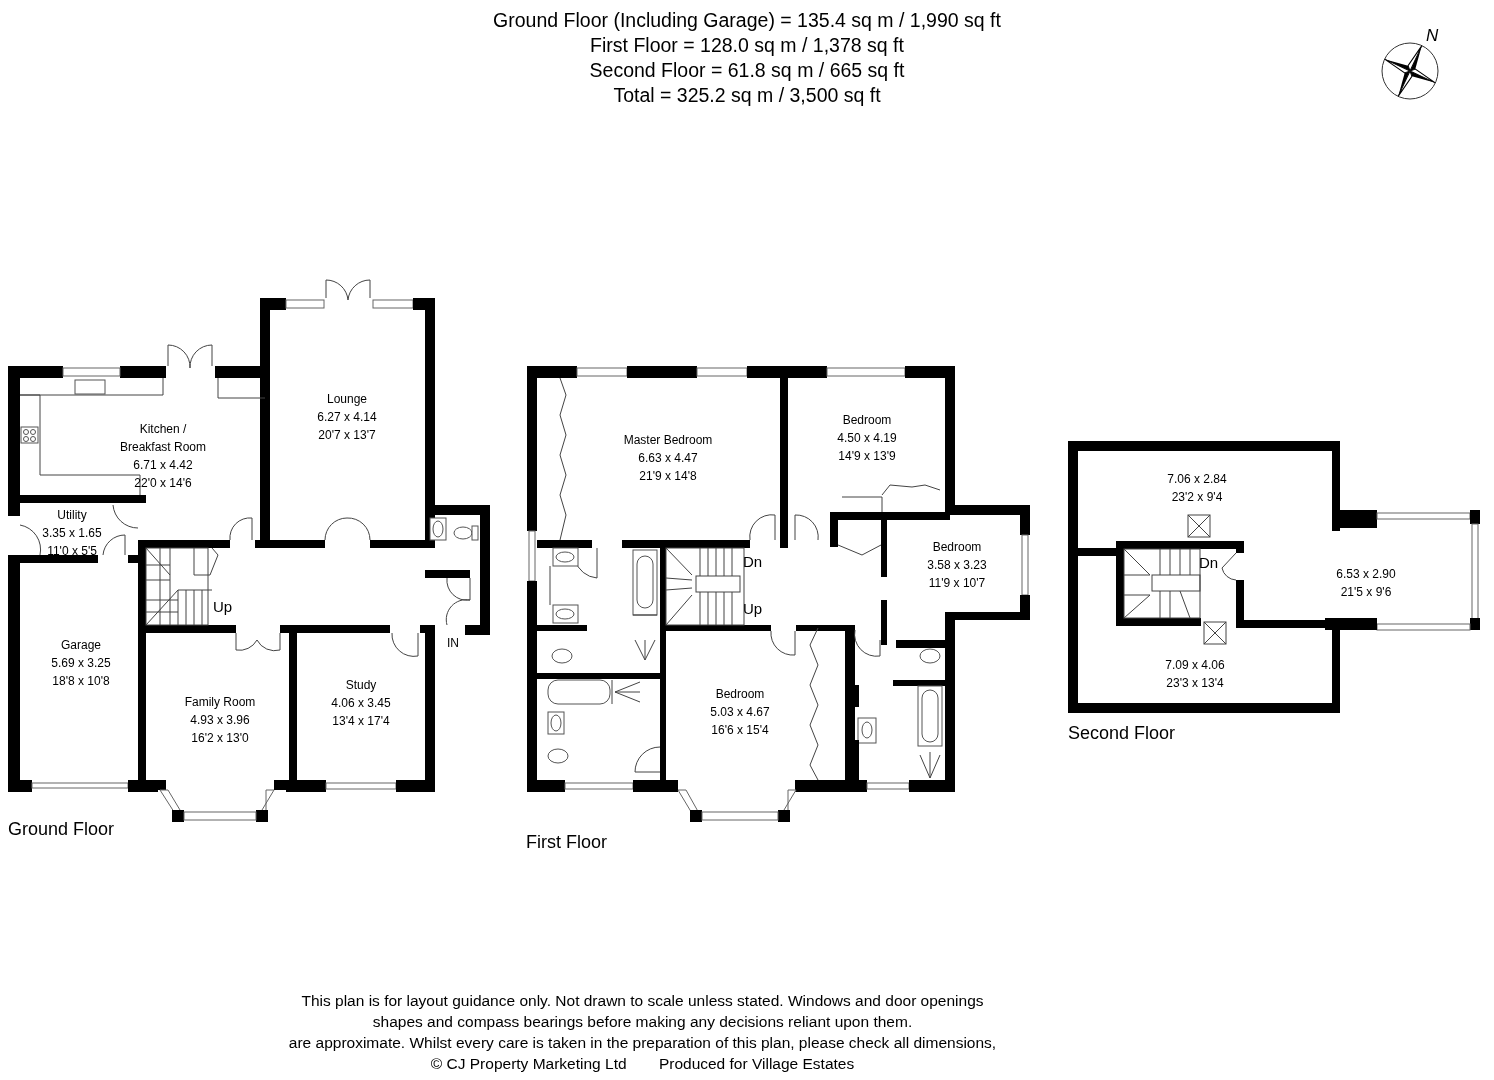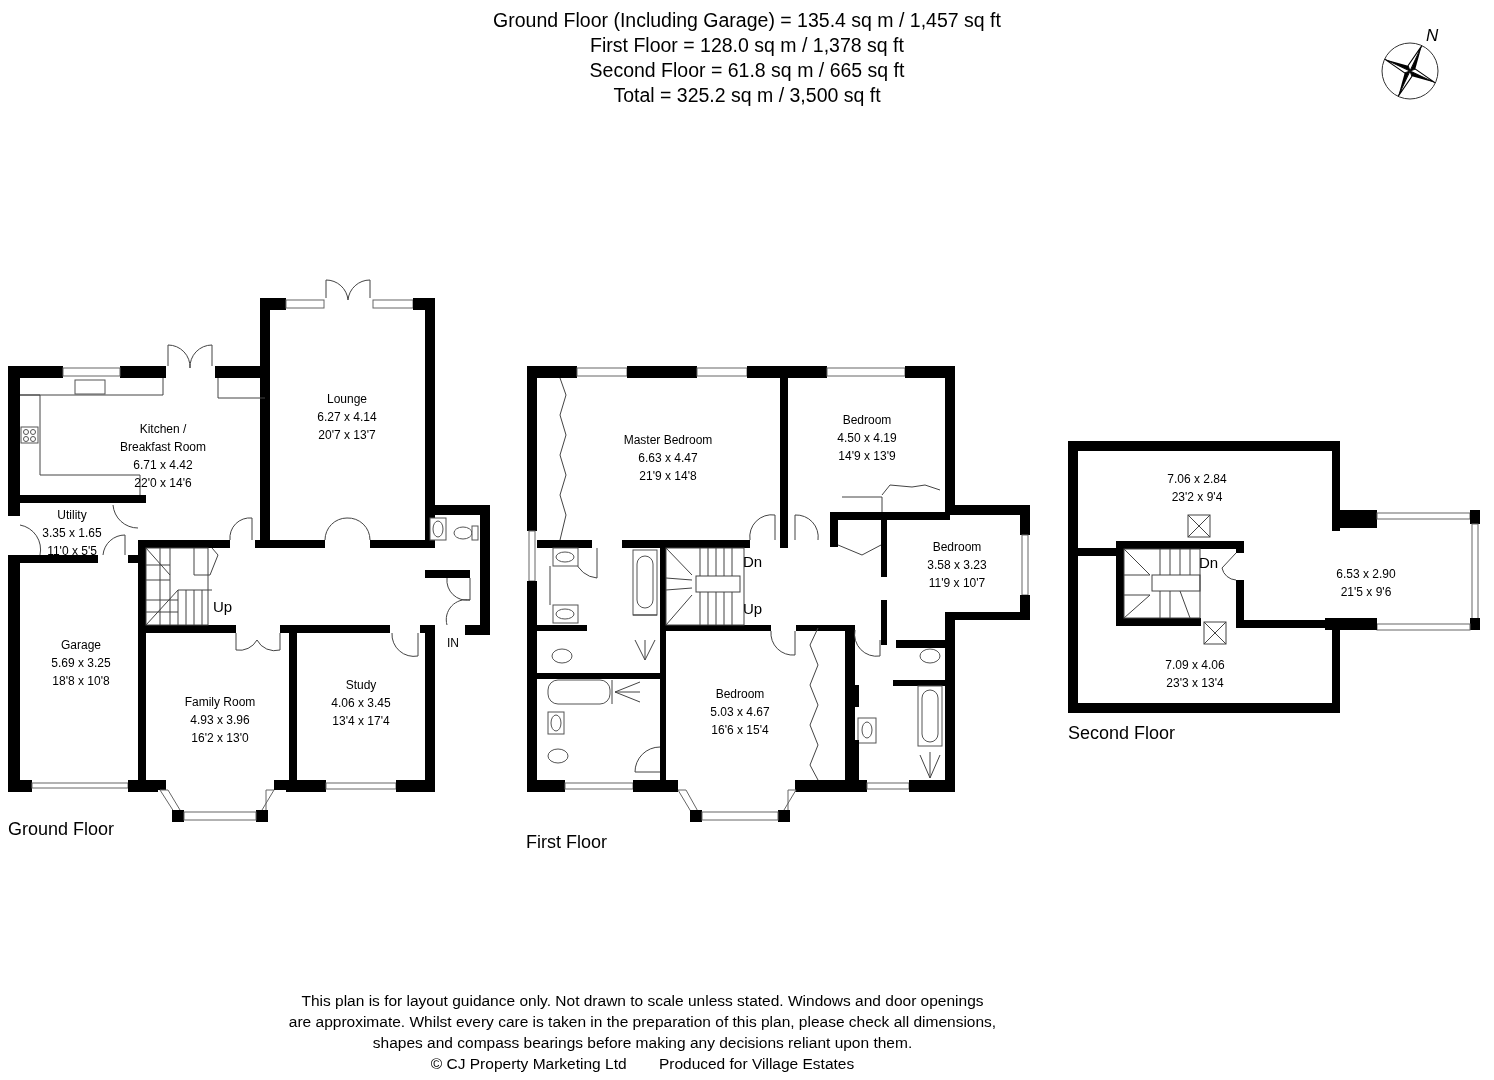--- a/index.html
+++ b/index.html
@@ -19,21 +19,21 @@
   .footer .credits span { display: inline-block; margin: 0 14px; }
   .wall { fill: #000; }
   .thin { stroke: #444; stroke-width: 1; fill: none; }
   .fixture { stroke: #555; stroke-width: 1; fill: #fff; }
   .win { fill: #fff; stroke: #666; stroke-width: 1; }
 </style>
 </head>
 <body>
 
 <div class="header">
-  <div>Ground Floor (Including Garage) = 135.4 sq m / 1,457 sq ft</div>
+  <div>Ground Floor (Including Garage) = 135.4 sq m / 1,990 sq ft</div>
   <div>First Floor = 128.0 sq m / 1,378 sq ft</div>
   <div>Second Floor = 61.8 sq m / 665 sq ft</div>
   <div>Total = 325.2 sq m / 3,500 sq ft</div>
 </div>
 
 <div class="compass">
   <svg width="70" height="80" viewBox="0 0 70 80">
     <circle cx="34" cy="47" r="28" fill="none" stroke="#333" stroke-width="1"></circle>
     <g transform="rotate(25 34 47)">
       <polygon points="34,19 38,43 34,47" fill="#000"></polygon>
@@ -381,19 +381,19 @@
 </div>
 <div class="room" style="left:1195px; top:656px;">
   <div>7.09 x 4.06</div>
   <div>23'3 x 13'4</div>
 </div>
 <div class="small" style="left:1199px; top:554px;">Dn</div>
 <div class="floor-label" style="left:1068px; top:723px;">Second Floor</div>
 
 <div class="footer">
   <div>This plan is for layout guidance only. Not drawn to scale unless stated. Windows and door openings</div>
+  <div>shapes and compass bearings before making any decisions reliant upon them.</div>
   <div>are approximate. Whilst every care is taken in the preparation of this plan, please check all dimensions,</div>
-  <div>shapes and compass bearings before making any decisions reliant upon them.</div>
   <div class="credits">
     <span>© CJ Property Marketing Ltd</span>
     <span>Produced for Village Estates</span>
   </div>
 </div>
 
 </body></html>

